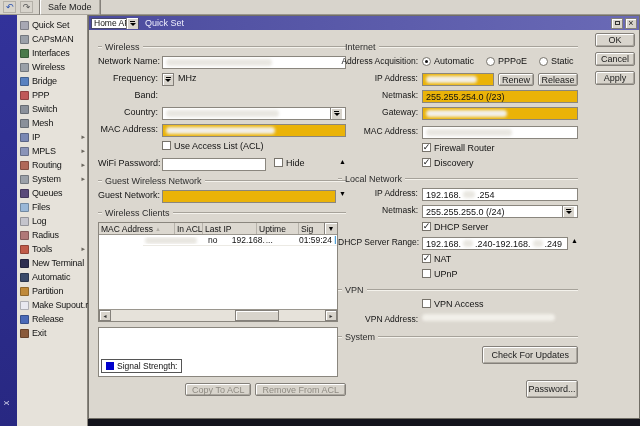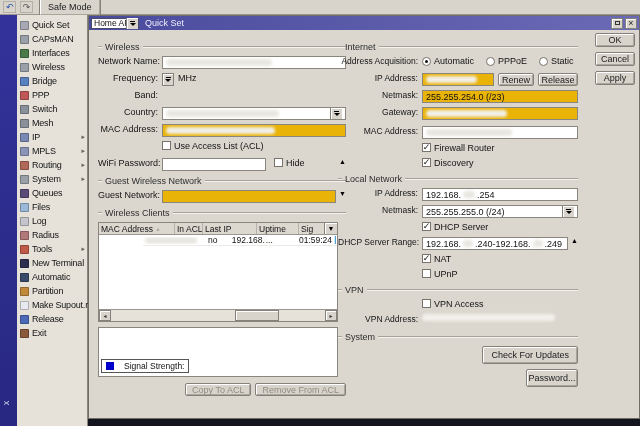--- a/index.html
+++ b/index.html
@@ -106,21 +106,21 @@
   #hscroll { height:12px; border-top:1px solid #9a968e; background:#e6e2da; display:flex; align-items:stretch; }
   .scr-btn { width:12px; flex:0 0 12px; background:#d8d4cc; border:1px solid #84807a; box-shadow:inset 1px 1px 0 #fff;
     display:flex; align-items:center; justify-content:center; font-size:5px; color:#333; }
   #scr-track { flex:1; position:relative; }
   #scr-thumb { position:absolute; left:58%; top:0; width:44px; height:11px; background:#d8d4cc;
     border:1px solid #84807a; box-shadow:inset 1px 1px 0 #fff; }
 
   
   #plot { position:relative; width:240px; height:50px; margin-top:5px; background:#fff; border:1px solid #8a867e; }
   #legend { position:absolute; left:2px; bottom:3px; background:#fff; border:1px solid #555;
-    display:flex; align-items:center; gap:10px; padding:1px 4px; font-size:8.5px; }
+    display:flex; align-items:center; gap:3px; padding:1px 4px; font-size:8.5px; }
   #legend-swatch { width:8px; height:8px; display:block; }
   #acl-buttons { display:flex; justify-content:flex-end; gap:4px; margin-top:6px; padding-right:0; }
 
   .btnrow-end { display:flex; justify-content:flex-end; gap:3px; margin-bottom:4px; }
   .radio-group { display:flex; align-items:center; gap:4px; }
   .radio-opt { display:flex; align-items:center; margin-right:8px; }
   .spacer2 { height:2px; }
 </style>
 </head>
 <body>
@@ -547,21 +547,21 @@
         <div class="group">
           <span class="gline g0"></span>
             <span class="glabel">System</span>
             <span class="gline g1"></span>
         </div>
 
         <div class="btnrow-end" style="margin-top:2px">
           <span class="btn">Check For Updates</span>
         </div>
 
-        <div class="btnrow-end" style="margin-top:5px">
+        <div class="btnrow-end" style="margin-top:16px">
           <span class="btn" style="width:52px">Password...</span>
         </div>
       </div>
 
       <div id="ok-stack">
         <span class="btn">OK</span>
         <span class="btn">Cancel</span>
         <span class="btn">Apply</span>
       </div>
 

